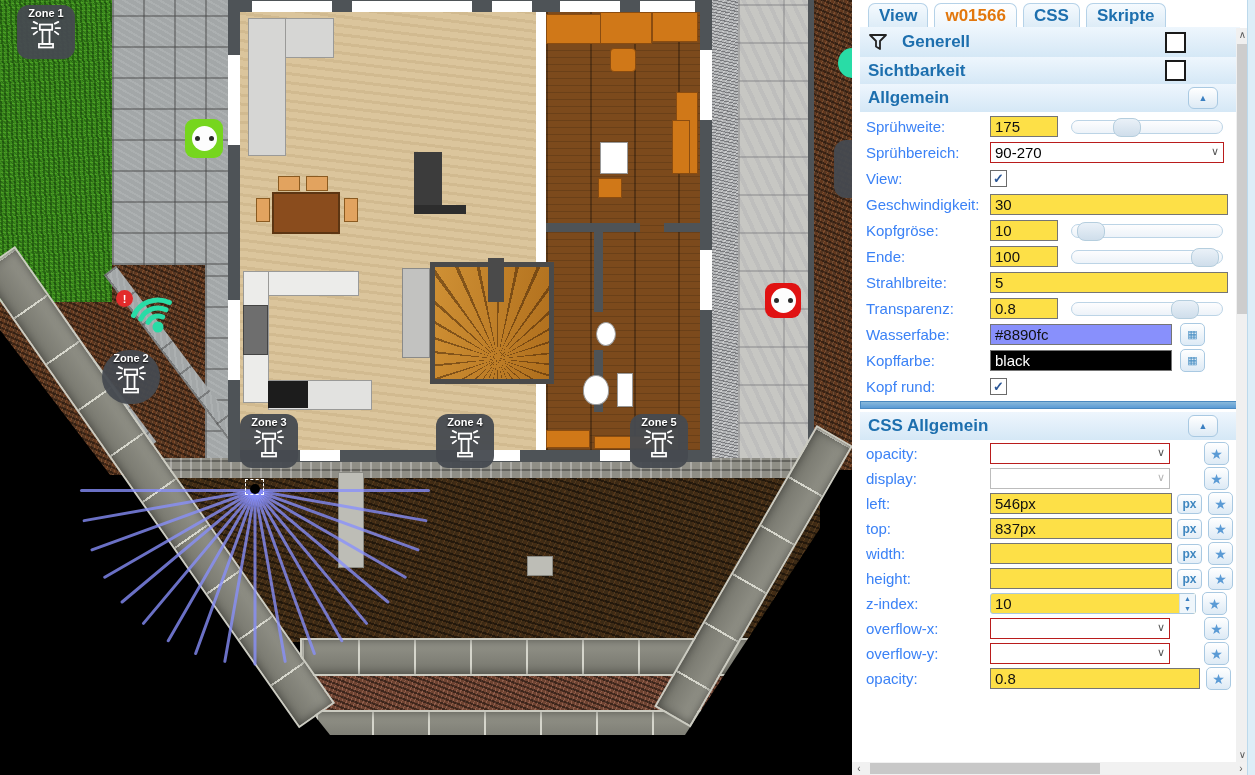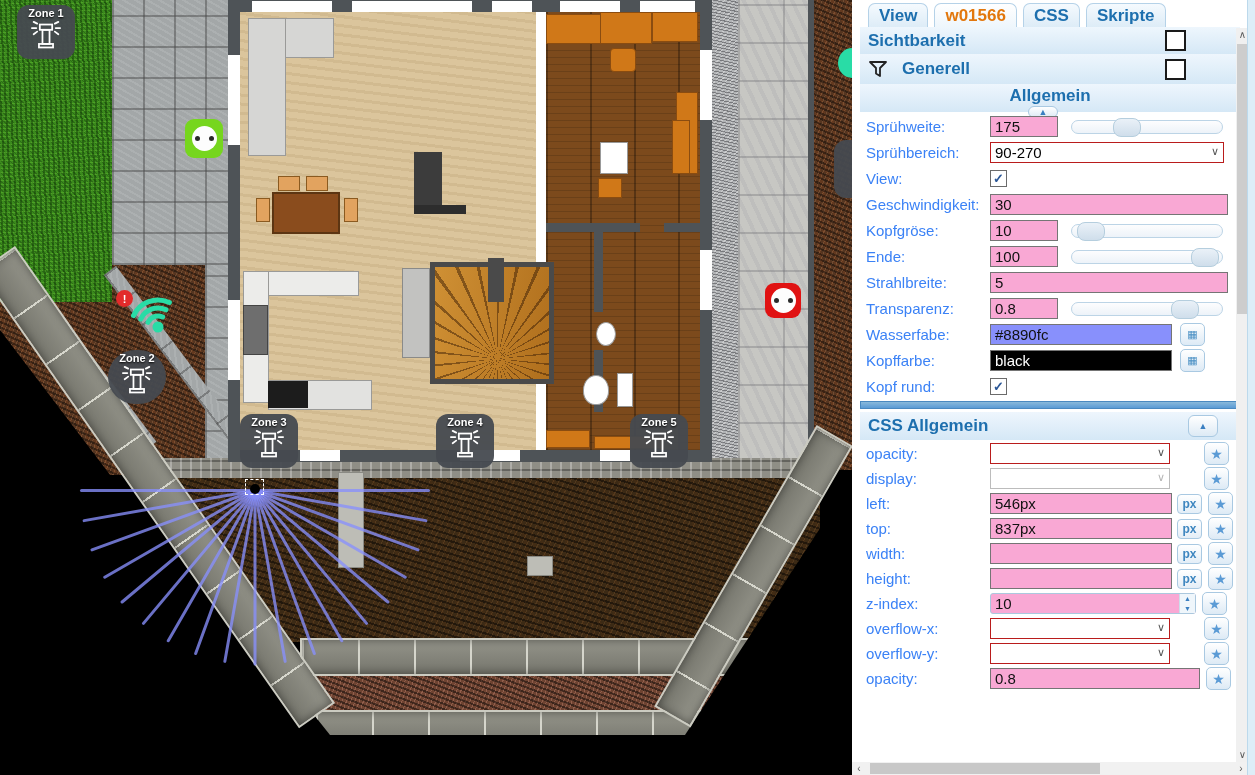--- a/index.html
+++ b/index.html
@@ -70,21 +70,21 @@
   .hdr .sp{flex:1;}
   .hcb{width:17px;height:17px;border:2px solid #1a1a1a;background:#fff;margin-right:46px;}
   .colbtn{width:28px;height:20px;border:1px solid #a9c9e2;border-radius:6px;margin-right:14px;
     background:linear-gradient(#fff,#ddeaf5);color:#3a7fc1;font-size:9px;
     display:flex;align-items:center;justify-content:center;}
   .prow,.crow{display:flex;align-items:center;margin:3px 2px 3px 6px;}
   .prow{min-height:23px;}
   .crow{min-height:22px;margin:2px 2px 2px 6px;}
   .lbl{width:124px;flex:none;font-size:15px;color:#3b82f6;line-height:17px;overflow-wrap:anywhere;}
   .tin{height:19px;border:1px solid #757575;font-size:15px;font-family:"Liberation Sans",sans-serif;
-    padding:0 4px;color:#111;box-sizing:content-box;background:#f9a8d4;}
+    padding:0 4px;color:#111;box-sizing:content-box;background:#fde047;}
   .tin.small{width:58px;}
   .tin.wide{width:228px;}
   .tin.cwide{width:172px;}
   .slider{position:relative;height:12px;width:150px;margin-left:13px;border:1px solid #bcd4e6;
     border-radius:8px;background:linear-gradient(#fdfdfe,#edf3f9);}
   .handle{position:absolute;top:-3px;width:26px;height:17px;border:1px solid #b5cede;border-radius:8px;
     background:linear-gradient(#eaf1f8,#cfdeeb);}
   .cb{width:15px;height:15px;border:1px solid #6b6b6b;background:#fff;display:inline-flex;
     align-items:center;justify-content:center;font-size:13px;font-weight:bold;color:#2b5797;line-height:1;}
   .sel{position:relative;display:inline-block;width:178px;height:19px;border:1px solid #b91c1c;background:#fff;}
@@ -236,21 +236,21 @@
         <rect x="13" y="10" width="8" height="16"></rect>
         <rect x="9" y="26" width="16" height="4"></rect>
       <line x1="3" y1="1" x2="7" y2="3"></line>
         <line x1="1" y1="8" x2="6" y2="8"></line>
         <line x1="3" y1="15" x2="7" y2="12"></line>
       <line x1="31" y1="1" x2="27" y2="3"></line>
         <line x1="33" y1="8" x2="28" y2="8"></line>
         <line x1="31" y1="15" x2="27" y2="12"></line>
     </svg>
   </div>
-  <div class="zone" style="left:108px;top:350px;border-radius:27px;">
+  <div class="zone" style="left:102px;top:350px;border-radius:27px;">
     <span class="zl">Zone 2</span>
     <svg width="30" height="32" viewBox="0 0 34 34" style="stroke:#fff;stroke-width:2;fill:none;stroke-linecap:round;">
       <rect x="10" y="4" width="14" height="6"></rect>
         <rect x="13" y="10" width="8" height="16"></rect>
         <rect x="9" y="26" width="16" height="4"></rect>
       <line x1="3" y1="1" x2="7" y2="3"></line>
         <line x1="1" y1="8" x2="6" y2="8"></line>
         <line x1="3" y1="15" x2="7" y2="12"></line>
       <line x1="31" y1="1" x2="27" y2="3"></line>
         <line x1="33" y1="8" x2="28" y2="8"></line>
@@ -330,34 +330,34 @@
 </div>
 
 <div id="panel">
   <div id="tabbar">
     <div class="tab">View</div>
     <div class="tab active">w01566</div>
     <div class="tab">CSS</div>
     <div class="tab">Skripte</div>
   </div>
   <div id="pbody">
-    <div class="hdr" style="height:23px;">
-      <span>Sichtbarkeit</span>
-      <span class="sp"></span>
-        <span class="hcb"></span>
-    </div>
     <div class="hdr" style="height:26px;">
       <svg width="20" height="18" viewBox="0 0 20 18" style="margin-right:14px;">
           <polygon points="2,2 18,2 12,8 12,16 8,13.5 8,8" fill="none" stroke="#222" stroke-width="1.8" stroke-linejoin="round"></polygon>
         </svg>
       <span>Generell</span>
       <span class="sp"></span>
         <span class="hcb"></span>
     </div>
-    <div class="hdr" style="height:24px;flex-direction:column;">
+    <div class="hdr" style="height:23px;">
+      <span>Sichtbarkeit</span>
+      <span class="sp"></span>
+        <span class="hcb"></span>
+    </div>
+    <div class="hdr" style="height:24px;">
       <span>Allgemein</span>
       <span class="sp"></span>
         <span class="colbtn">▲</span>
     </div>
 
     <div class="prow">
       <span class="lbl">Sprühweite:</span>
       <input class="tin small" value="175" style="">
       <span class="slider">
           <span class="handle" style="left: calc(33% - 9px);"></span>

